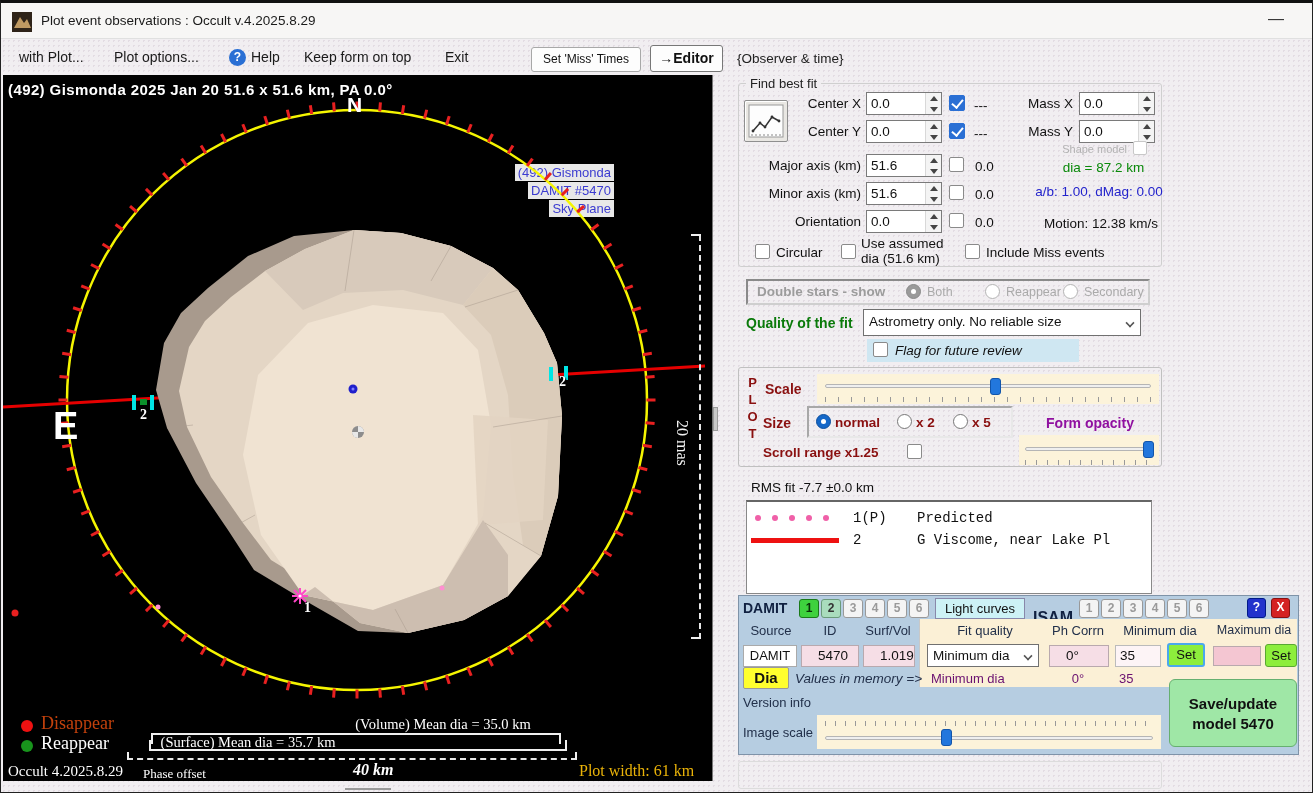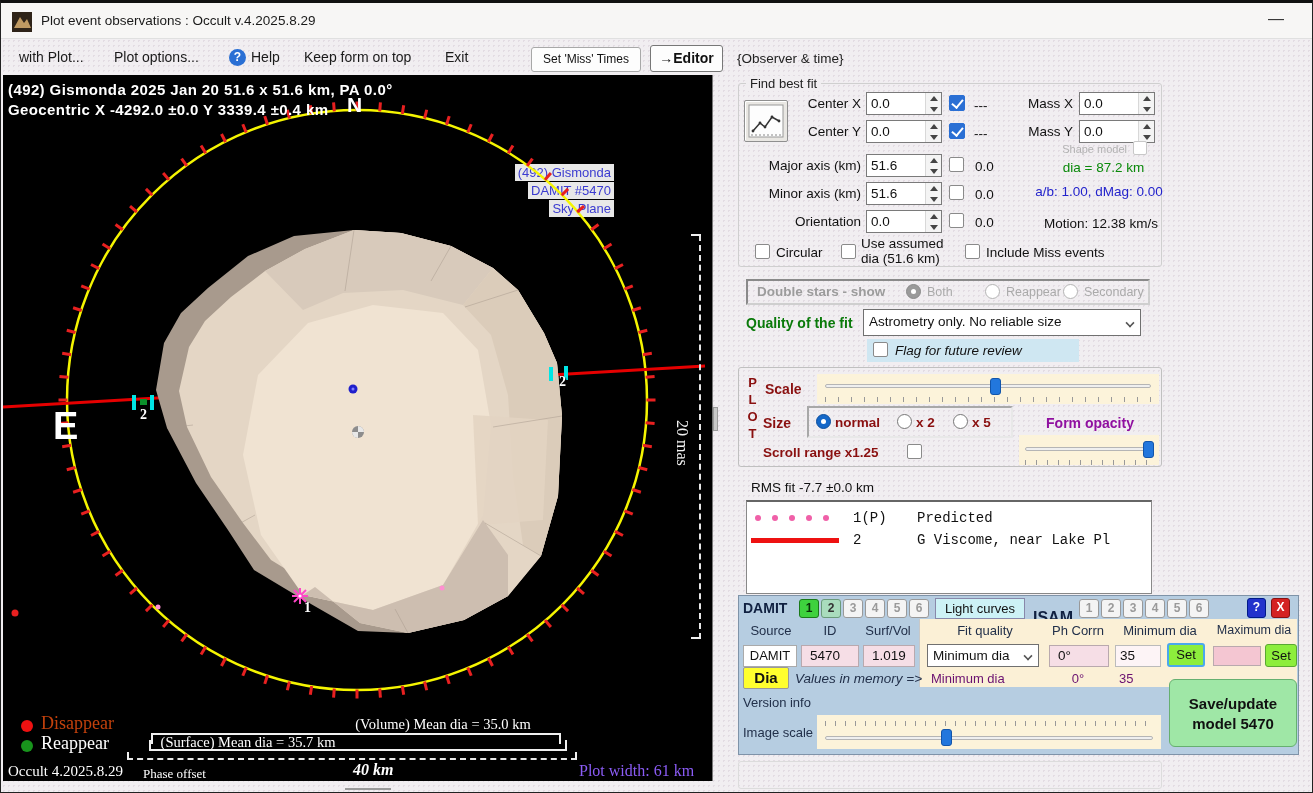--- a/index.html
+++ b/index.html
@@ -57,21 +57,21 @@
   .strack{position:absolute;height:4px;background:#efefef;border:1px solid #b5b5b5;border-radius:2px;}
   .sthumb{position:absolute;width:11px;height:17px;background:#2277dd;border-radius:3px;border:1px solid #1255aa;}
   .sticks{position:absolute;height:5px;background-image:repeating-linear-gradient(to right,#999 0 1px,transparent 1px 13px);}
   .maroon{color:#8a1010;}
   .dd{position:absolute;background:#fff;border:1px solid #707070;font:13.5px "Liberation Sans",sans-serif;}
   .dd .ddtext{position:absolute;left:5px;top:4px;white-space:nowrap;}
   .chev{position:absolute;right:6px;top:9px;width:8px;height:8px;border:solid #555;border-width:0 0 2px 2px;transform:rotate(-45deg) scale(.8);}
   .mono{font-family:"Liberation Mono",monospace;}
   .mbtn{position:absolute;width:20px;height:19px;border:1px solid #999;border-radius:3px;background:#f4f4f4;color:#9a9a9a;font:bold 12px "Liberation Sans",sans-serif;text-align:center;line-height:17px;}
   .setbtn{position:absolute;background:#8dee3c;border:1px solid #59a832;border-radius:3px;font:13px "Liberation Sans",sans-serif;text-align:center;line-height:21px;}
-  .pinkbox{position:absolute;background:#f6dee6;border:1px solid #b9a9ae;font:13.5px "Liberation Sans",sans-serif;padding:2px 0 0 8px;}
+  .pinkbox{position:absolute;background:#f6dee6;border:1px solid #b9a9ae;font:13.5px "Liberation Sans",sans-serif;padding:2px 0 0 16px;}
   .damit-hdr{position:absolute;font:13px "Liberation Sans",sans-serif;color:#22304a;text-align:center;}
   .grip{position:absolute;border-top:2px solid #9a9a9a;border-bottom:2px solid #9a9a9a;height:6px;}
 </style>
 </head>
 <body>
 
 <div class="window">
 
   <div class="titlebar">
     <svg class="abs" style="left:11px;top:9px" width="20" height="20">
@@ -230,21 +230,20 @@
         <line x1="291" y1="515" x2="303" y2="527"></line>
           <line x1="303" y1="515" x2="291" y2="527"></line>
         <circle cx="297" cy="521" r="1.6" fill="#fff" stroke="none"></circle>
       </g>
       <circle cx="439" cy="513" r="2.5" fill="#ff8fd0"></circle>
       <circle cx="155" cy="532" r="2.5" fill="#ff8fd0"></circle>
       <circle cx="12" cy="538" r="3.5" fill="#e82020"></circle>
     </svg>
 
     <div class="ptitle pov" style="left:5px;top:6px;">(492) Gismonda  2025 Jan 20  51.6 x 51.6 km, PA 0.0°</div>
-    <div class="ptitle pov" style="left:5px;top:26px;">Geocentric  X  -4292.0 ±0.0  Y 3339.4 ±0.4 km</div>
     <div class="pov" style="left:344px;top:18px;color:#fff;font:bold 21px 'Liberation Sans',sans-serif;">N</div>
     <div class="pov" style="left:50px;top:330px;color:#fff;font:bold 38px 'Liberation Sans',sans-serif;">E</div>
 
     <div class="dash-v" style="left:696px;top:160px;height:404px;"></div>
     <div class="bracket-line" style="left:688px;top:159px;width:10px;height:2px;"></div>
     <div class="bracket-line" style="left:688px;top:562px;width:10px;height:2px;"></div>
     <div class="mas-label" style="left:670px;top:345px;">20 mas</div>
 
     <div class="chordlbl" style="left:137px;top:332px;">2</div>
     <div class="chordlbl" style="left:556px;top:299px;">2</div>
@@ -263,21 +262,21 @@
     <div class="bracket-line" style="left:146px;top:674px;width:418px;height:2px;"></div>
     <div class="bracket-line" style="left:146px;top:665px;width:2px;height:10px;"></div>
     <div class="bracket-line" style="left:562px;top:665px;width:2px;height:10px;"></div>
     <div class="pov" style="left:124px;top:683px;width:450px;border-top:2px dashed #e8e8e8;"></div>
     <div class="bracket-line" style="left:124px;top:677px;width:2px;height:7px;"></div>
     <div class="bracket-line" style="left:572px;top:677px;width:2px;height:7px;"></div>
 
     <div class="pov serif" style="left:5px;top:688px;color:#fff;font-size:15px;">Occult 4.2025.8.29</div>
     <div class="pov serif" style="left:140px;top:691px;color:#fff;font-size:13px;">Phase offset</div>
     <div class="pov serif" style="left:350px;top:686px;color:#fff;font-size:16px;font-style:italic;font-weight:bold;">40 km</div>
-    <div class="pov serif" style="left:576px;top:687px;color:#8b5cf6;font-size:16px;">Plot width: 61 km</div>
+    <div class="pov serif" style="left:576px;top:687px;color:#eab308;font-size:16px;">Plot width: 61 km</div>
   </div>
 
   <div class="abs" style="left:712px;top:404px;width:5px;height:24px;background:#c8c8c8;border:1px solid #9a9a9a;"></div>
 
   <div class="gbox" style="left:737px;top:80px;width:424px;height:184px;"></div>
   <span class="gbox-label" style="left:745px;top:73px;">Find best fit</span>
   <div class="abs" style="left:743px;top:97px;width:44px;height:42px;background:#e9e7e3;border:1px solid #8f8f8f;border-radius:2px;box-shadow:inset 1px 1px 0 #fff;">
     <svg width="42" height="40">
       <rect x="4" y="4" width="34" height="32" fill="#fdfdfd" stroke="#999"></rect>
       <polyline points="8,30 15,22 20,26 27,16 34,20" fill="none" stroke="#333" stroke-width="1.5"></polyline>

